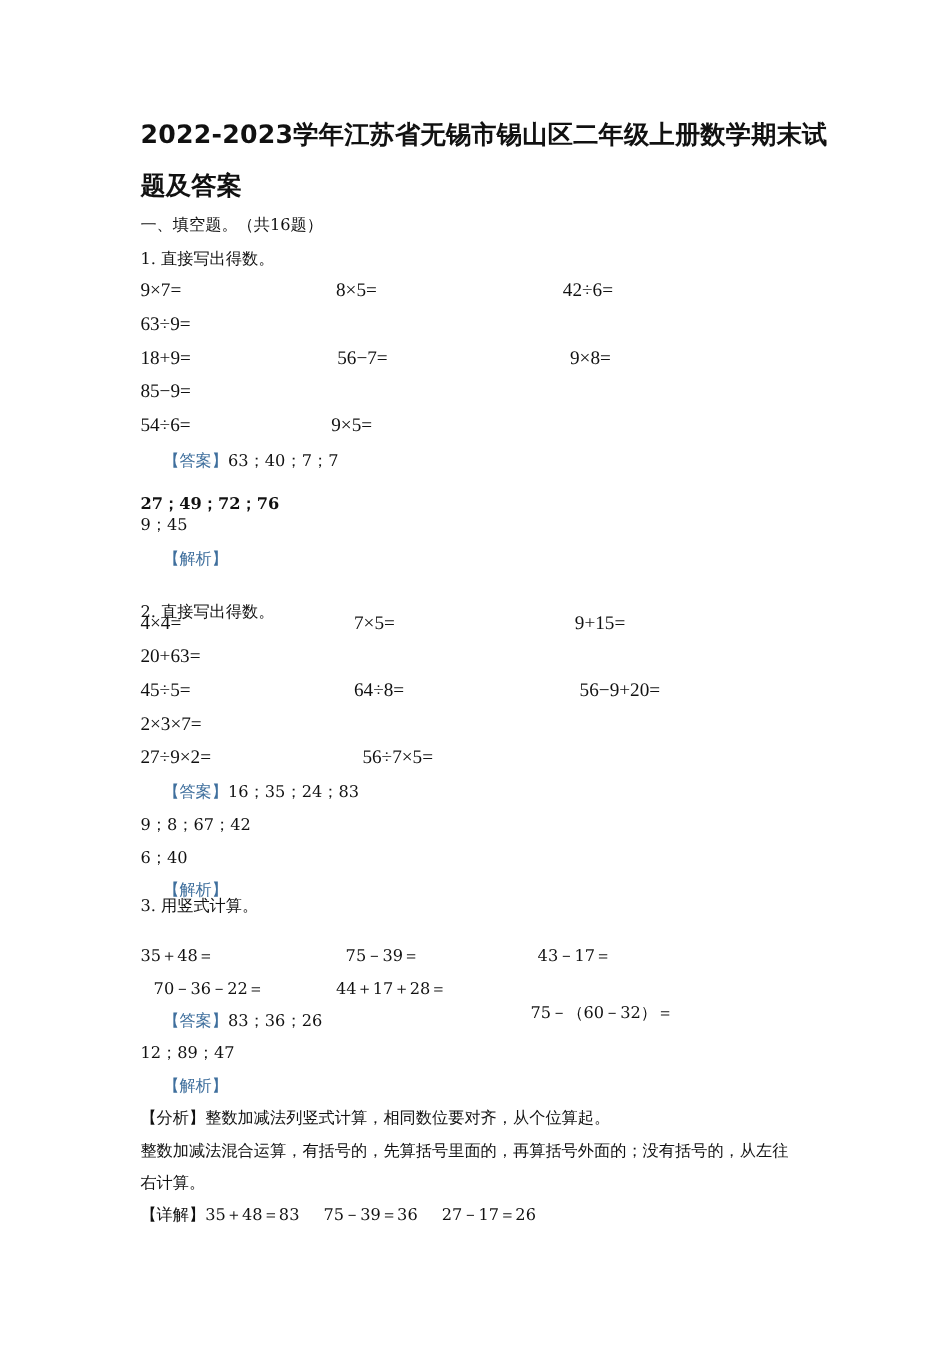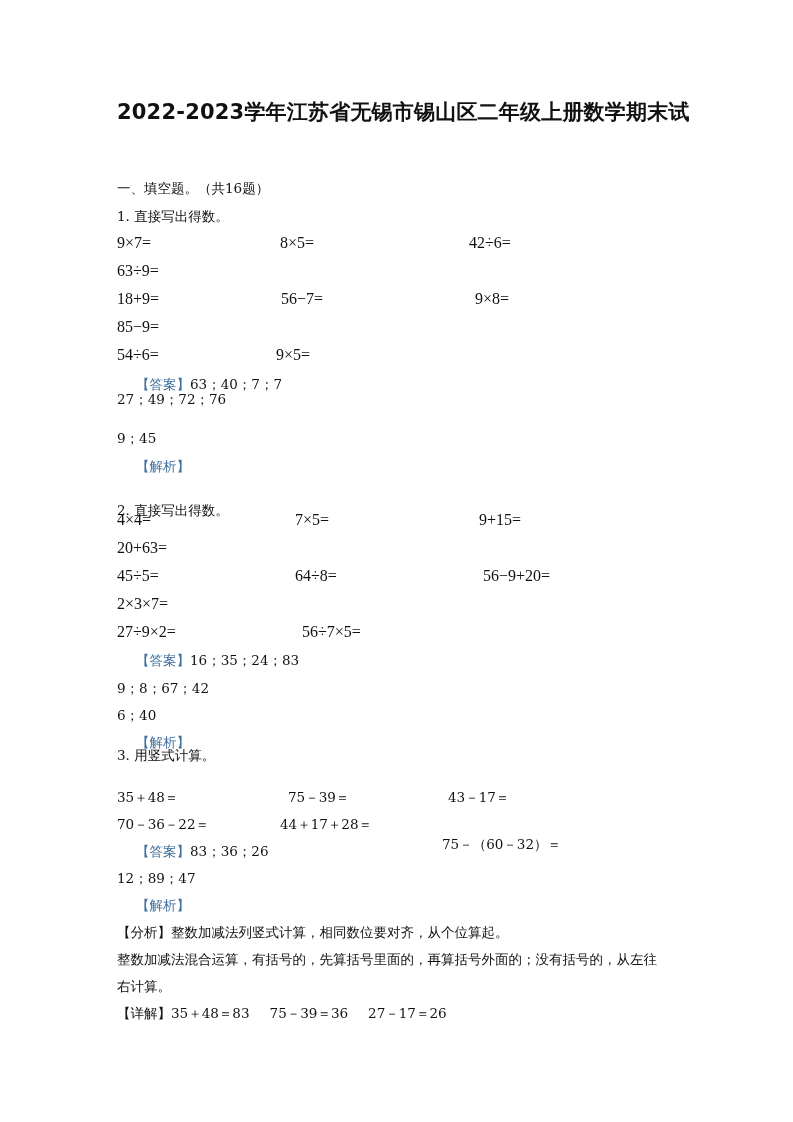--- a/index.html
+++ b/index.html
@@ -23,20 +23,21 @@
     .math { font-family: "Liberation Serif", "DejaVu Serif", serif; font-size: 16px; }
     .tag { color: #3f6f9d; margin-left: 19px; }
     .abs { position: absolute; white-space: nowrap; }
   </style>
 </head>
 <body>
 
 <div class="page">
 
   <div class="title" style="top:98px;">2022-2023学年江苏省无锡市锡山区二年级上册数学期末试</div>
+  <div class="title" style="top:141px;">题及答案</div>
 
   <div class="line" style="top:179px;">一、填空题。（共16题）</div>
 
   <div class="line" style="top:207px;">1. 直接写出得数。</div>
   <div class="line math" style="top:234px;">
     <span class="abs" style="left:0;">9×7=</span>
     <span class="abs" style="left:163px;">8×5=</span>
     <span class="abs" style="left:352px;">42÷6=</span>
   </div>
   <div class="line math" style="top:262px;">
@@ -50,21 +51,21 @@
   <div class="line math" style="top:318px;">
     <span class="abs" style="left:0;">85−9=</span>
   </div>
   <div class="line math" style="top:346px;">
     <span class="abs" style="left:0;">54÷6=</span>
     <span class="abs" style="left:159px;">9×5=</span>
   </div>
   <div class="line" style="top:375px;">
     <span class="tag">【答案】</span><span>63；40；7；7</span>
   </div>
-  <div class="line" style="top:390px;">27；49；72；76</div>
+  <div class="line" style="top:411px;font-weight:bold;">27；49；72；76</div>
   <div class="line" style="top:429px;">9；45</div>
   <div class="line tag" style="top:457px;">【解析】</div>
 
   <div class="line" style="top:501px;">2. 直接写出得数。</div>
   <div class="line math" style="top:511px;">
     <span class="abs" style="left:0;">4×4=</span>
     <span class="abs" style="left:178px;">7×5=</span>
     <span class="abs" style="left:362px;">9+15=</span>
   </div>
   <div class="line math" style="top:539px;">
@@ -89,21 +90,21 @@
   <div class="line" style="top:706px;">6；40</div>
   <div class="line tag" style="top:733px;">【解析】</div>
 
   <div class="line" style="top:746px;">3. 用竖式计算。</div>
   <div class="line" style="top:788px;">
     <span class="abs" style="left:0;">35＋48＝</span>
     <span class="abs" style="left:171px;">75－39＝</span>
     <span class="abs" style="left:331px;">43－17＝</span>
   </div>
   <div class="line" style="top:815px;">
-    <span class="abs" style="left:0;">70－36－22＝</span>
+    <span class="abs" style="left:11px;">70－36－22＝</span>
     <span class="abs" style="left:163px;">44＋17＋28＝</span>
     <span class="abs" style="left:325px;margin-top:20px;">75－（60－32）＝</span>
   </div>
   <div class="line" style="top:842px;">
     <span class="tag">【答案】</span><span>83；36；26</span>
   </div>
   <div class="line" style="top:869px;">12；89；47</div>
   <div class="line tag" style="top:896px;">【解析】</div>
   <div class="line" style="top:950px;">整数加减法混合运算，有括号的，先算括号里面的，再算括号外面的；没有括号的，从左往</div>
   <div class="line" style="top:923px;">

